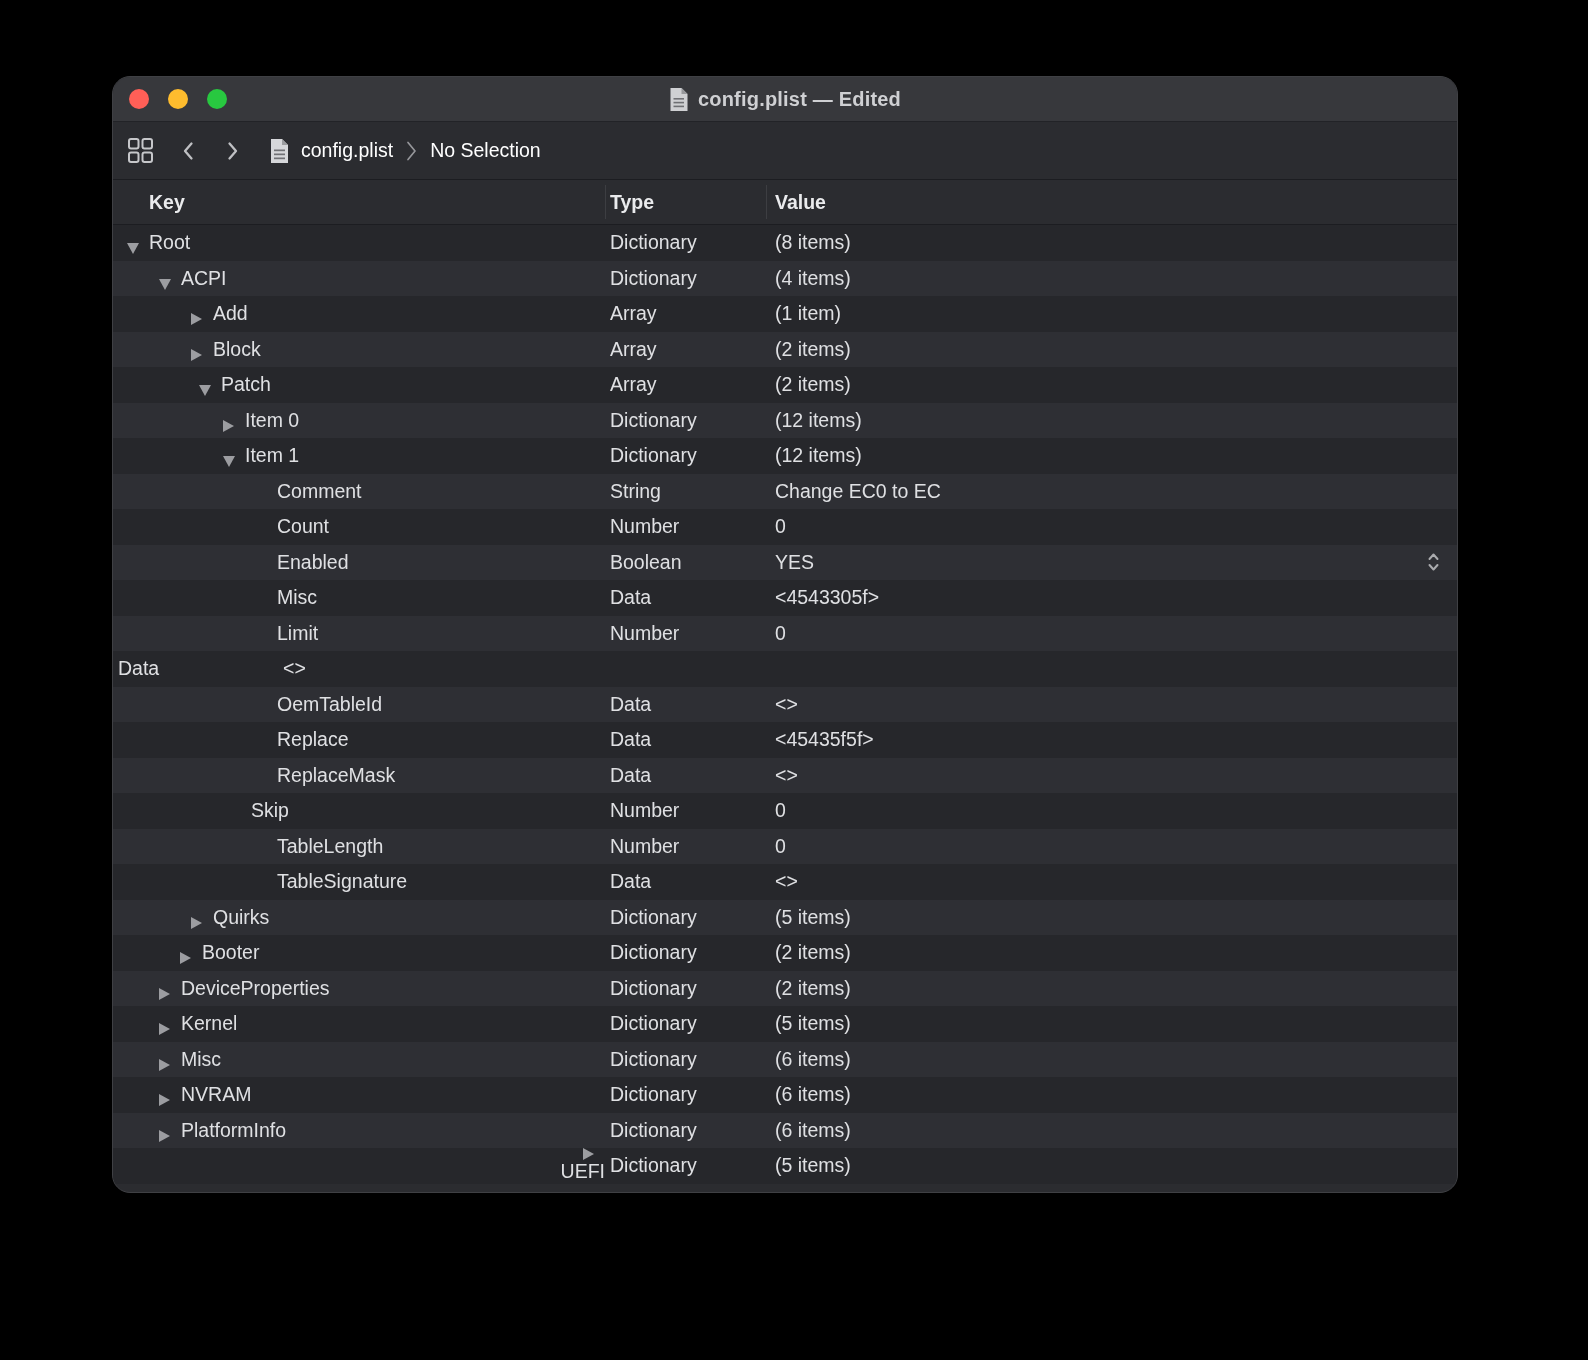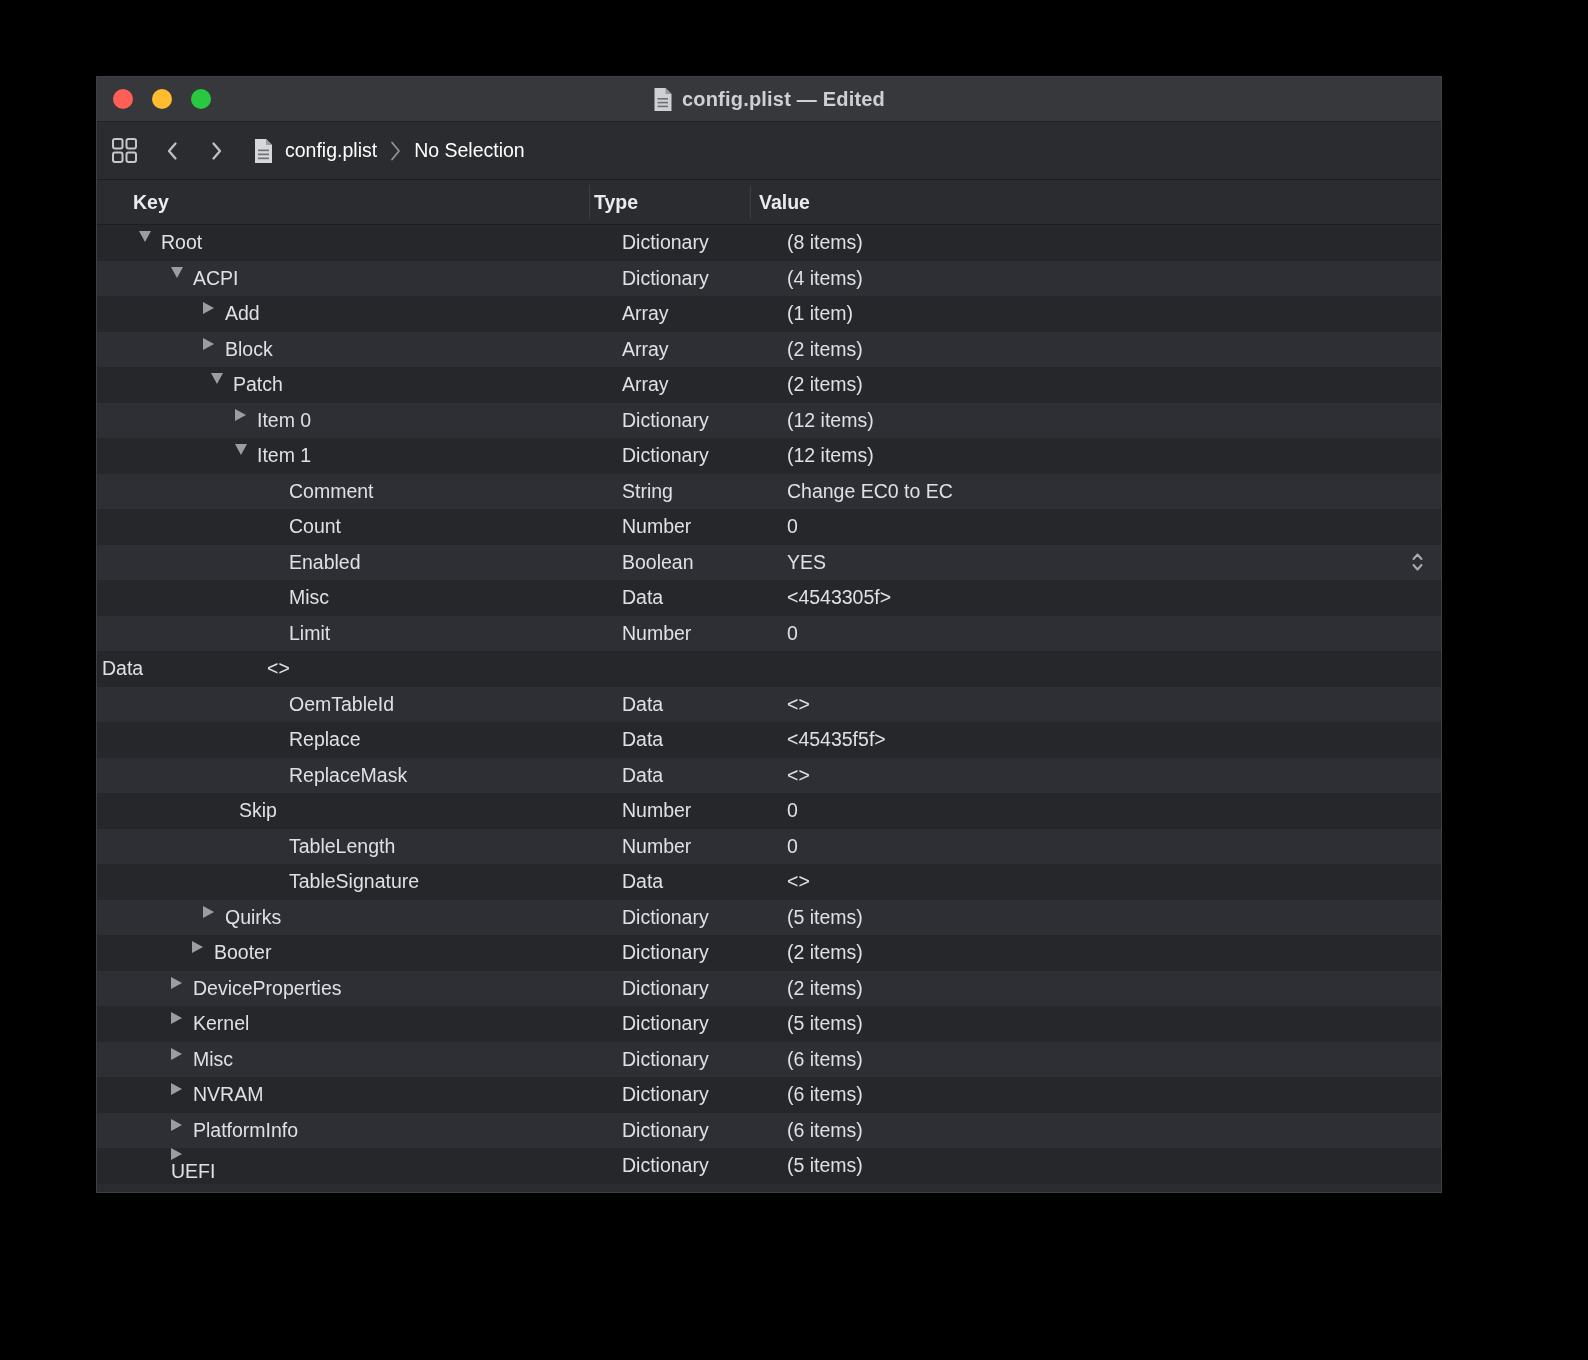--- a/index.html
+++ b/index.html
@@ -5,25 +5,25 @@
   html,body{margin:0;padding:0;}
   body{
     width:1588px;height:1360px;
     background:#000;
     font-family:"Liberation Sans", sans-serif;
     -webkit-font-smoothing:antialiased;
     position:relative;
     overflow:hidden;
   }
   .window{
-    position:absolute;left:96px;top:76px;
+    position:absolute;left:112px;top:76px;
     width:1346px;height:1117px;
     background:#2b2c30;
     border:1px solid #3f4044;
-    border-radius:0;
+    border-radius:18px;
     box-shadow:0 28px 70px rgba(0,0,0,.65);
     overflow:hidden;
     box-sizing:border-box;
   }
   
   .titlebar{
     height:44px;
     background:#37383c;
     border-bottom:1px solid #222327;
     display:flex;align-items:center;
@@ -72,21 +72,21 @@
   .table-body{width:100%;}
   .row{
     height:35.5px;
     display:flex;align-items:center;
     font-size:19.5px;color:#dfe0e3;
     position:relative;
     white-space:nowrap;
   }
   .row.even{background:#26272b;}
   .row.odd{background:#2e2f34;}
-  .keycell{width:492px;display:flex;align-items:flex-start;box-sizing:border-box;overflow:hidden;margin-left:28px;}
+  .keycell{width:492px;display:flex;align-items:flex-end;box-sizing:border-box;overflow:hidden;}
   .trislot{width:22px;display:inline-flex;align-items:center;flex:none;}
   .tri{display:inline-block;}
   .tri.closed{width:0;height:0;border-left:11px solid #9c9da1;border-top:6.5px solid transparent;border-bottom:6.5px solid transparent;}
   .tri.open{width:0;height:0;border-top:11px solid #9c9da1;border-left:6.5px solid transparent;border-right:6.5px solid transparent;}
   .typecell{width:161px;padding-left:5px;box-sizing:border-box;overflow:hidden;}
   .valuecell{flex:1;padding-left:9px;display:flex;align-items:center;overflow:hidden;}
   .stepper{position:absolute;right:16px;top:50%;transform:translateY(-50%);display:flex;align-items:center;}
   .lbl{display:inline-block;}
 </style>
 </head>
@@ -336,21 +336,21 @@
         <div class="keycell" style="padding-left: 142px;">
           <span class="trislot"></span>
           <span class="lbl">ReplaceMask</span>
         </div>
         <div class="typecell"><span class="lbl">Data</span></div>
         <div class="valuecell">
           <span class="lbl">&lt;&gt;</span>
         </div>
       </div>
       <div class="row even">
-        <div class="keycell" style="padding-left: 92px;">
+        <div class="keycell" style="padding-left: 116px;">
           <span class="trislot"></span>
           <span class="lbl">Skip</span>
         </div>
         <div class="typecell"><span class="lbl">Number</span></div>
         <div class="valuecell">
           <span class="lbl">0</span>
         </div>
       </div>
       <div class="row odd">
         <div class="keycell" style="padding-left: 142px;">

